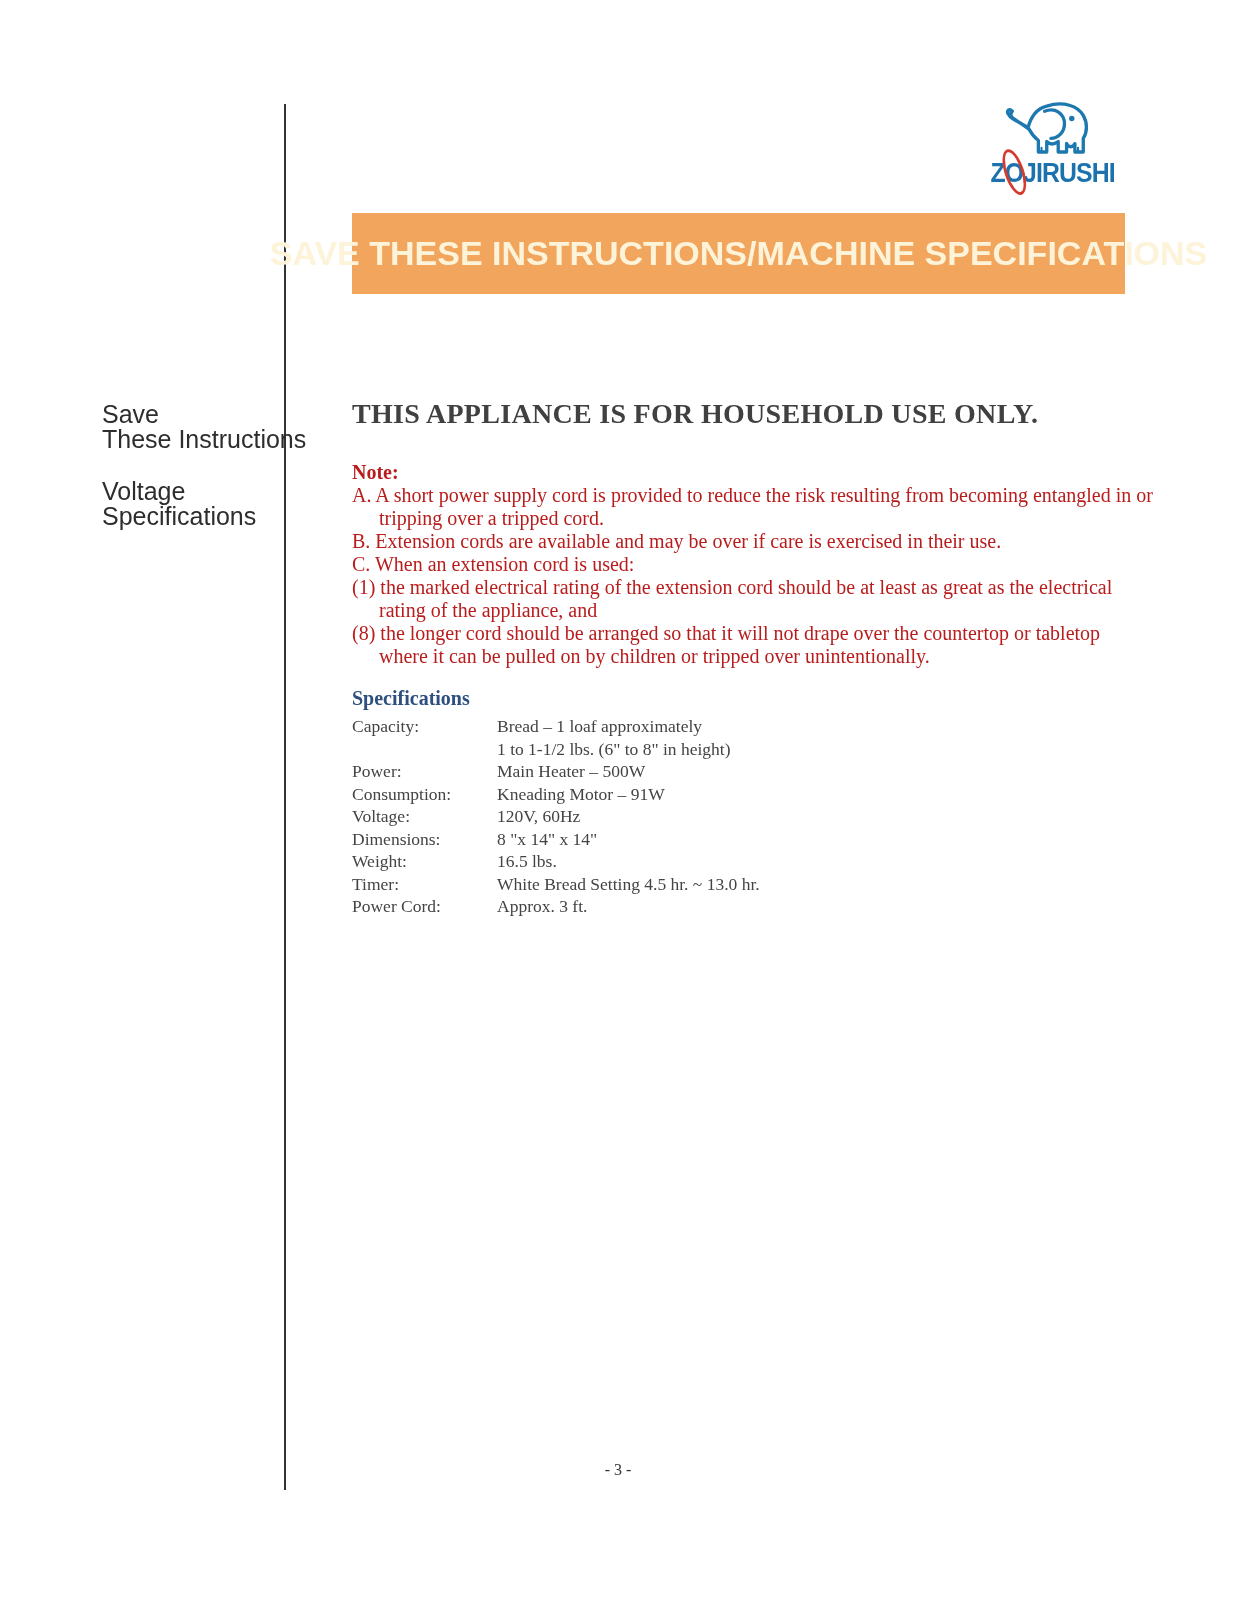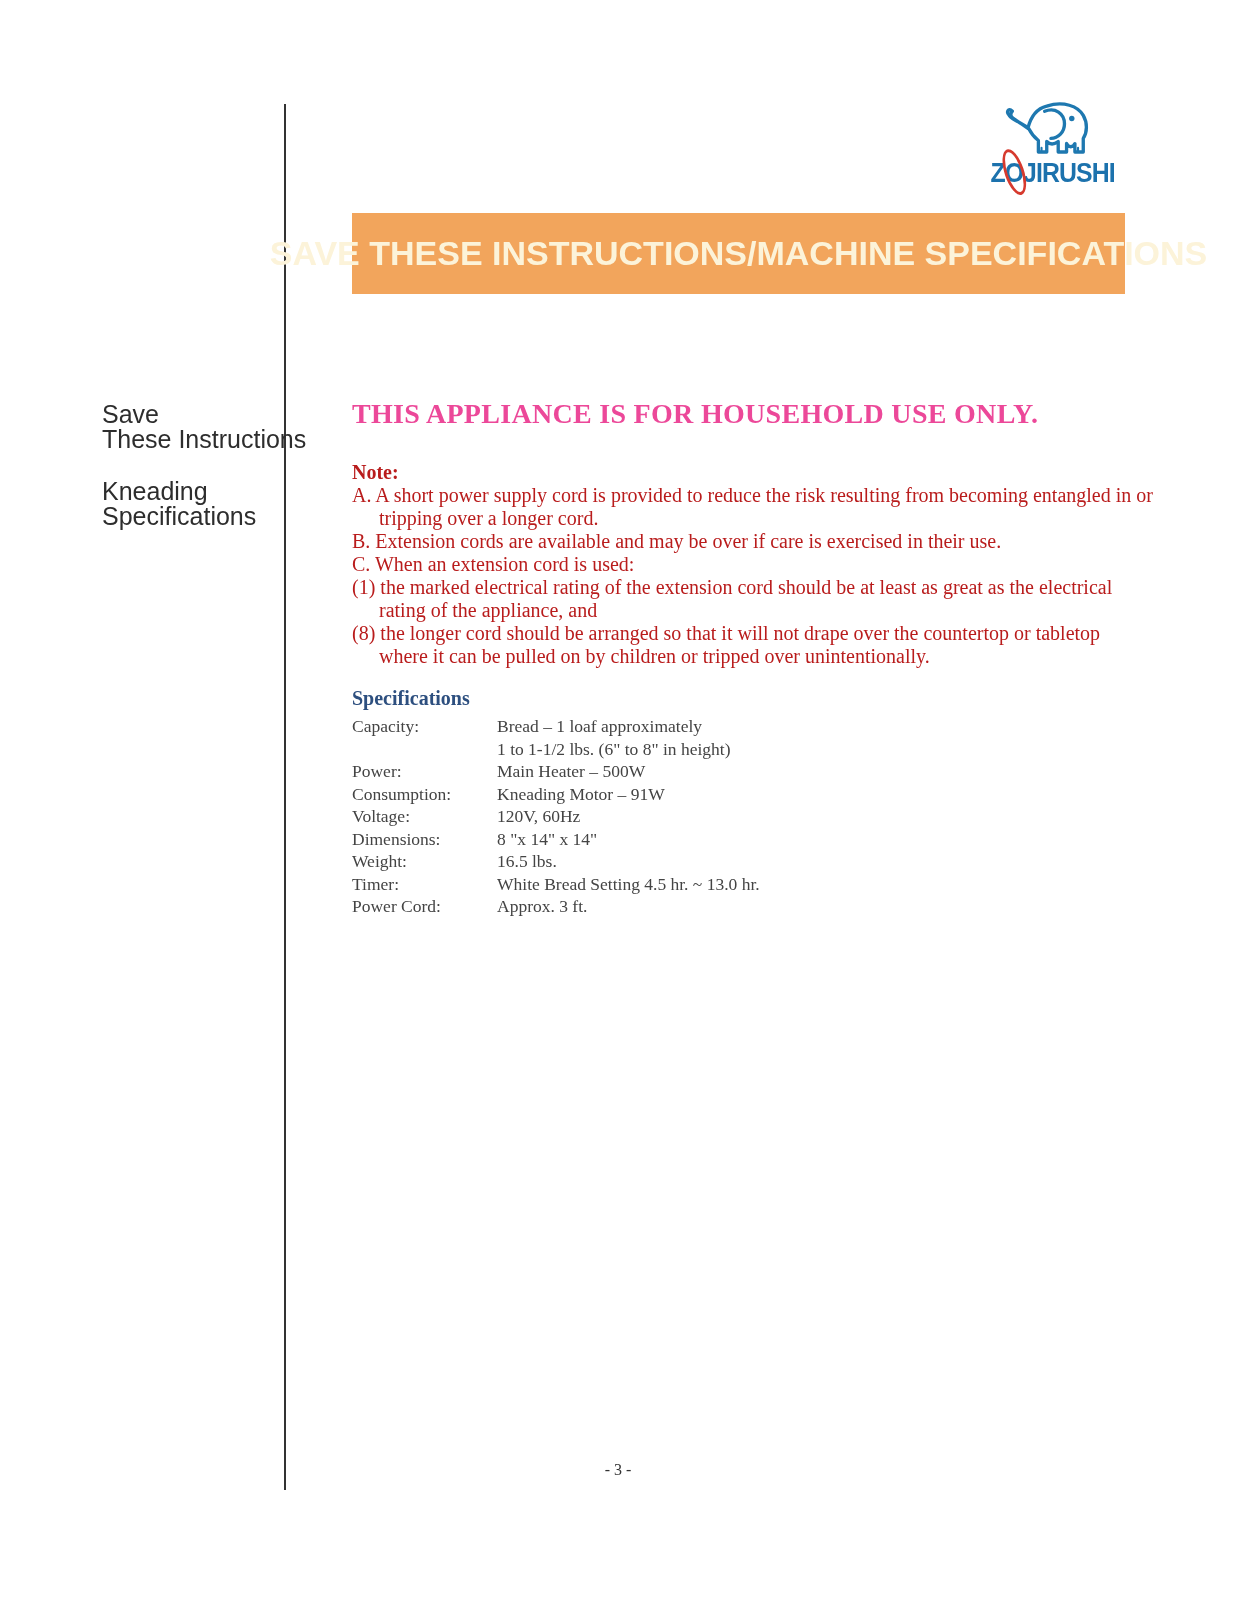--- a/index.html
+++ b/index.html
@@ -39,21 +39,21 @@
   
   .sidebar {
     position:absolute; left:102px; top:402px;
     font-family:"Liberation Sans", sans-serif; font-size:25px; line-height:25px; color:#2d2d2d;
   }
   .sidebar-group { margin-bottom:27px; }
 
   
   .heading {
     position:absolute; left:352px; top:398px;
-    font-weight:bold; font-size:28px; letter-spacing:0.3px; color:#ec4899; white-space:nowrap;
+    font-weight:bold; font-size:28px; letter-spacing:0.3px; color:#404040; white-space:nowrap;
   }
   .note {
     position:absolute; left:352px; top:461px; width:740px;
     font-size:20px; line-height:23px; color:#b91c1c; white-space:nowrap;
   }
   .note-title { font-weight:bold; }
   .note-line.indent { padding-left:27px; }
 
   .specs { position:absolute; left:352px; top:687px; font-size:17.5px; color:#444444; }
   .specs-title { font-weight:bold; font-size:20px; color:var(--spec-title,#2d4f7f); margin-bottom:5px; }
@@ -95,34 +95,34 @@
     <div>SAVE THESE INSTRUCTIONS/</div>
     <div>MACHINE SPECIFICATIONS</div>
   </div>
 
   <div class="sidebar">
     <div class="sidebar-group">
       <div>Save</div>
       <div>These Instructions</div>
     </div>
     <div class="sidebar-group">
-      <div>Kneading</div>
+      <div>Voltage</div>
       <div>Specifications</div>
     </div>
   </div>
 
   <div class="heading">THIS APPLIANCE IS FOR HOUSEHOLD USE ONLY.</div>
 
   <div class="note">
     <div class="note-title">Note:</div>
     <div>
 
         <div class="note-line">A. A short power supply cord is provided to reduce the risk resulting from becoming entangled in or</div>
 
-        <div class="note-line indent">tripping over a longer cord.</div>
+        <div class="note-line indent">tripping over a tripped cord.</div>
 
         <div class="note-line">B. Extension cords are available and may be over if care is exercised in their use.</div>
 
         <div class="note-line">C. When an extension cord is used:</div>
 
         <div class="note-line">(1) the marked electrical rating of the extension cord should be at least as great as the electrical</div>
 
         <div class="note-line indent">rating of the appliance, and</div>
 
         <div class="note-line">(8) the longer cord should be arranged so that it will not drape over the countertop or tabletop</div>

